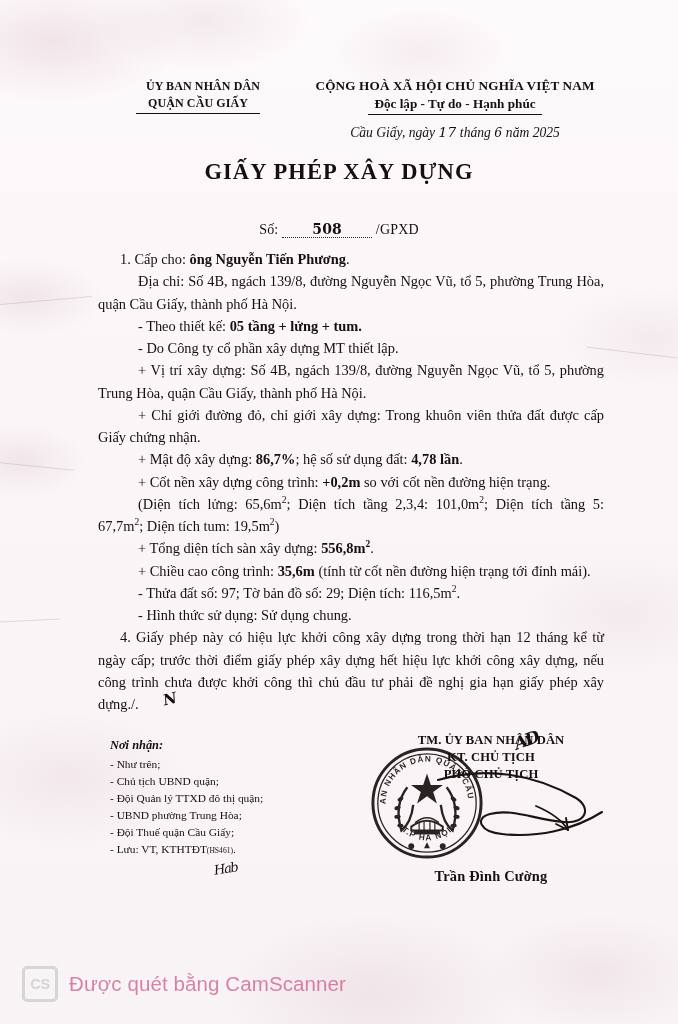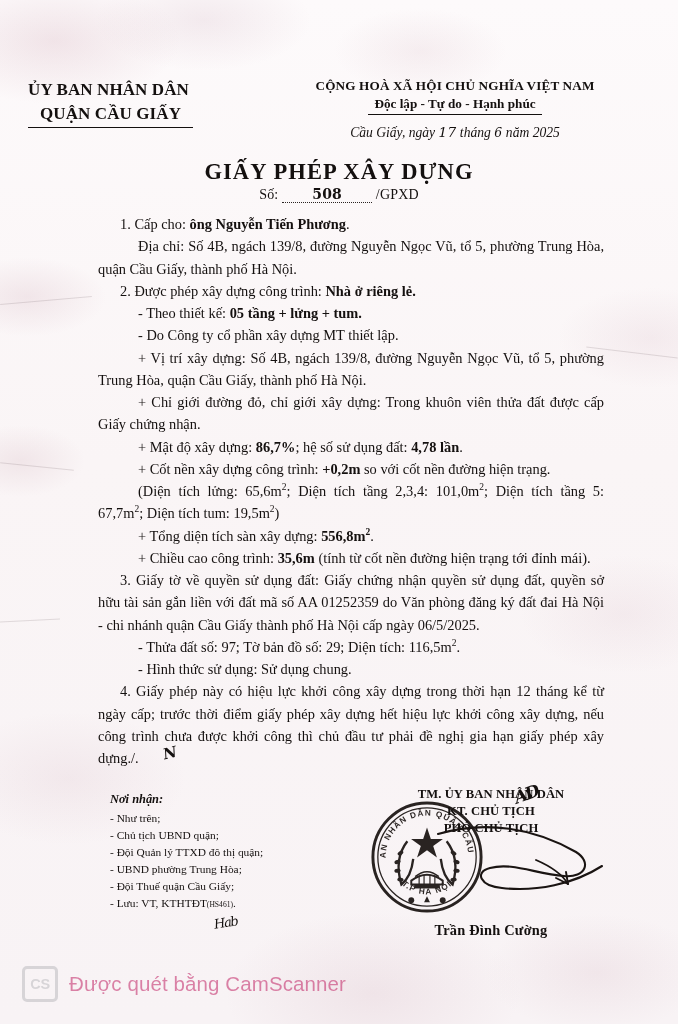--- a/index.html
+++ b/index.html
@@ -47,23 +47,23 @@
     z-index: 3;
   }
 
   
   .hdr {
     display: flex;
     padding: 78px 28px 0 28px;
   }
   .hdr-left {
     width: 232px;
-    text-align: left;
-    font-weight: bold;
-    font-size: 17px;
+    text-align: right;
+    font-weight: bold;
+    font-size: 12px;
     line-height: 1.42;
     letter-spacing: .1px;
   }
   .hdr-left .ul {
     display: inline-block;
     border-bottom: 1.4px solid #14100f;
     padding: 0 12px 1px 12px;
   }
   .hdr-right {
     flex: 1;
@@ -113,20 +113,21 @@
   }
   .dots {
     display: inline-block;
     min-width: 84px;
     border-bottom: 1.6px dotted #2a2422;
     text-align: center;
     font-weight: bold;
     font-family: "DejaVu Serif", serif;
     padding: 0 3px;
     line-height: 1.05;
+    margin-top: 35px;
   }
 
   
   .body {
     margin: 10px 74px 0 98px;
     font-size: 14.4px;
     line-height: 1.545;
     text-align: justify;
   }
   .body p { margin: 0; }
@@ -306,24 +307,20 @@
       <p class="ind1">
         <span>1. Cấp cho:</span>
         <span class="b">ông Nguyễn Tiến Phương</span>.
       </p>
 
       <p class="ind2">
         <span>Địa chỉ:</span>
         <span>Số 4B, ngách 139/8, đường Nguyễn Ngọc Vũ, tổ 5, phường Trung Hòa, quận Cầu Giấy, thành phố Hà Nội.</span>
       </p>
 
-      <p class="ind1">
-        <span>2. Được phép xây dựng công trình:</span>
-        <span class="b">Nhà ở riêng lẻ.</span>
-      </p>
 
       <p class="ind2">
         <span>- Theo thiết kế:</span>
         <span class="b">05 tầng + lửng + tum.</span>
       </p>
 
       <p class="ind2">- Do Công ty cổ phần xây dựng MT thiết lập.</p>
 
 
       <p class="ind2">
@@ -352,21 +349,20 @@
       <p class="ind2">
         <span>+ Tổng diện tích sàn xây dựng:</span>
         <span class="b">556,8m</span><span class="b"><sup>2</sup></span>.
       </p>
 
       <p class="ind2">
         <span>+ Chiều cao công trình:</span>
         <span class="b">35,6m</span><span> (tính từ cốt nền đường hiện trạng tới đỉnh mái).</span>
       </p>
 
-      <p class="ind1">3. Giấy tờ về quyền sử dụng đất: Giấy chứng nhận quyền sử dụng đất, quyền sở hữu tài sản gắn liền với đất mã số AA 01252359 do Văn phòng đăng ký đất đai Hà Nội - chi nhánh quận Cầu Giấy thành phố Hà Nội cấp ngày 06/5/2025.</p>
 
       <p class="ind2">
         <span>- Thửa đất số: 97; Tờ bản đồ số: 29; Diện tích: 116,5m</span><sup>2</sup><span>.</span>
       </p>
 
       <p class="ind2">- Hình thức sử dụng: Sử dụng chung.</p>
 
       <p class="ind1">
         <span>4. Giấy phép này có hiệu lực khởi công xây dựng trong thời hạn 12 tháng kể từ ngày cấp; trước thời điểm giấy phép xây dựng hết hiệu lực khởi công xây dựng, nếu công trình chưa được khởi công thì chủ đầu tư phải đề nghị gia hạn giấy phép xây dựng./.</span><span class="sigmark">N</span>
       </p>

